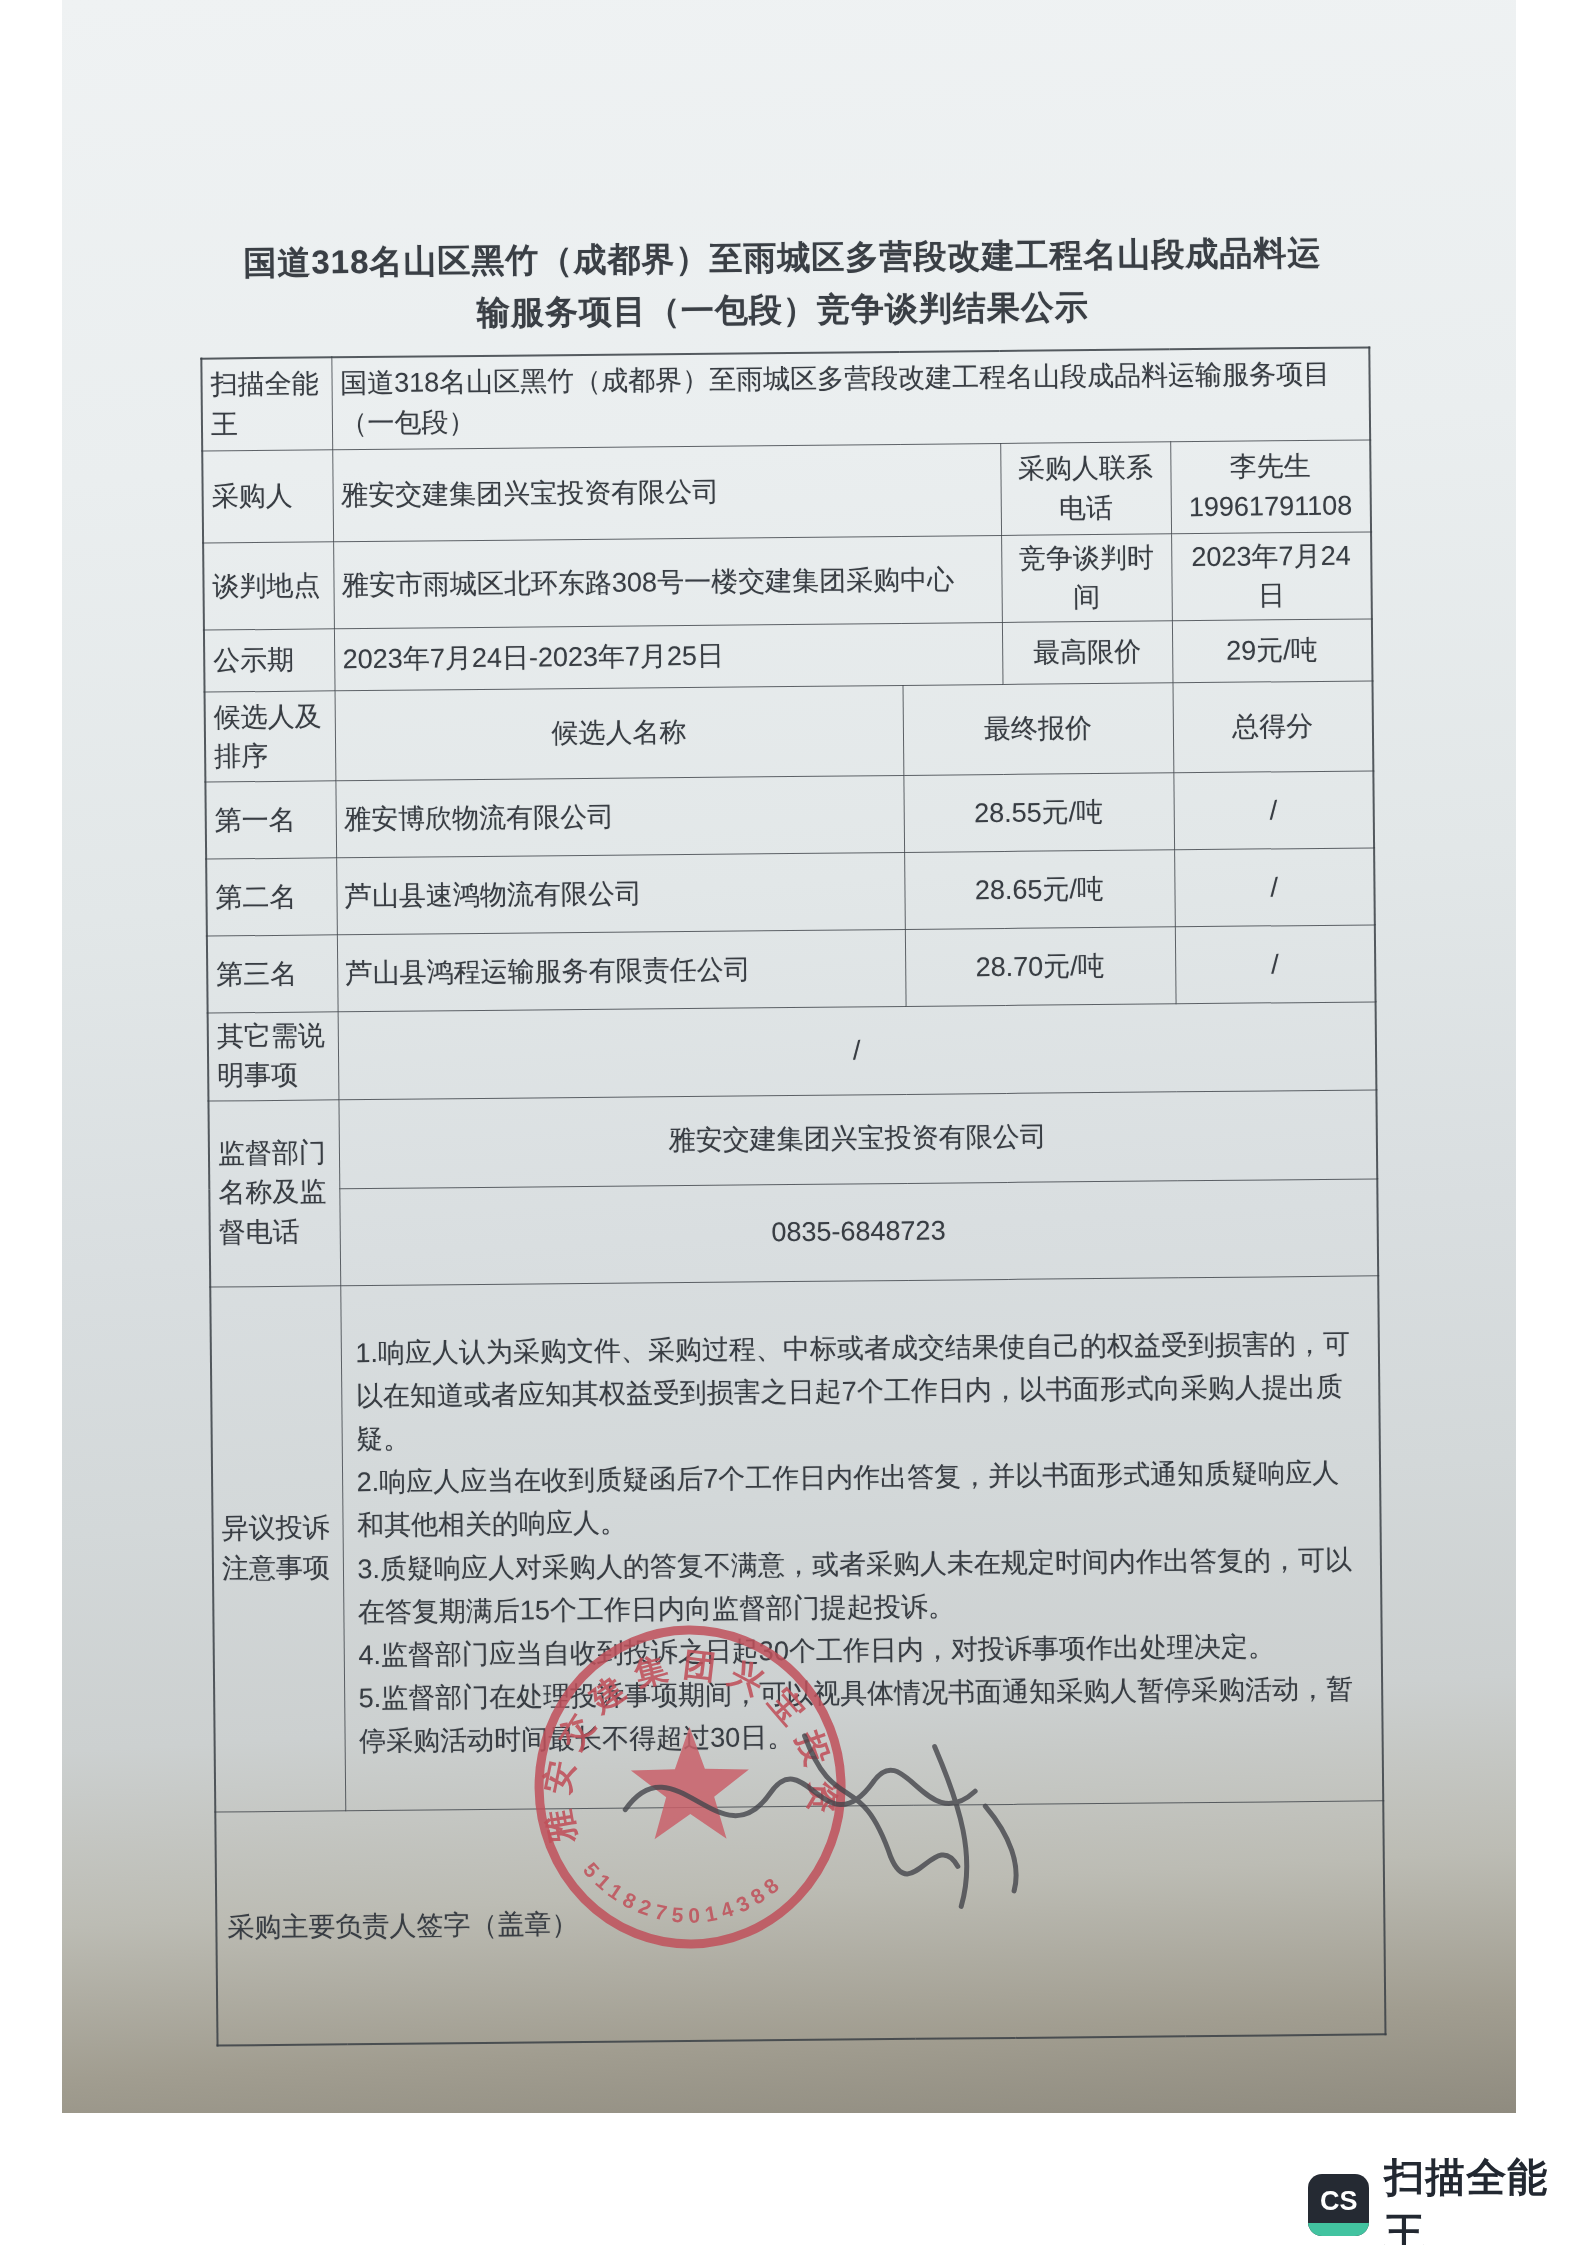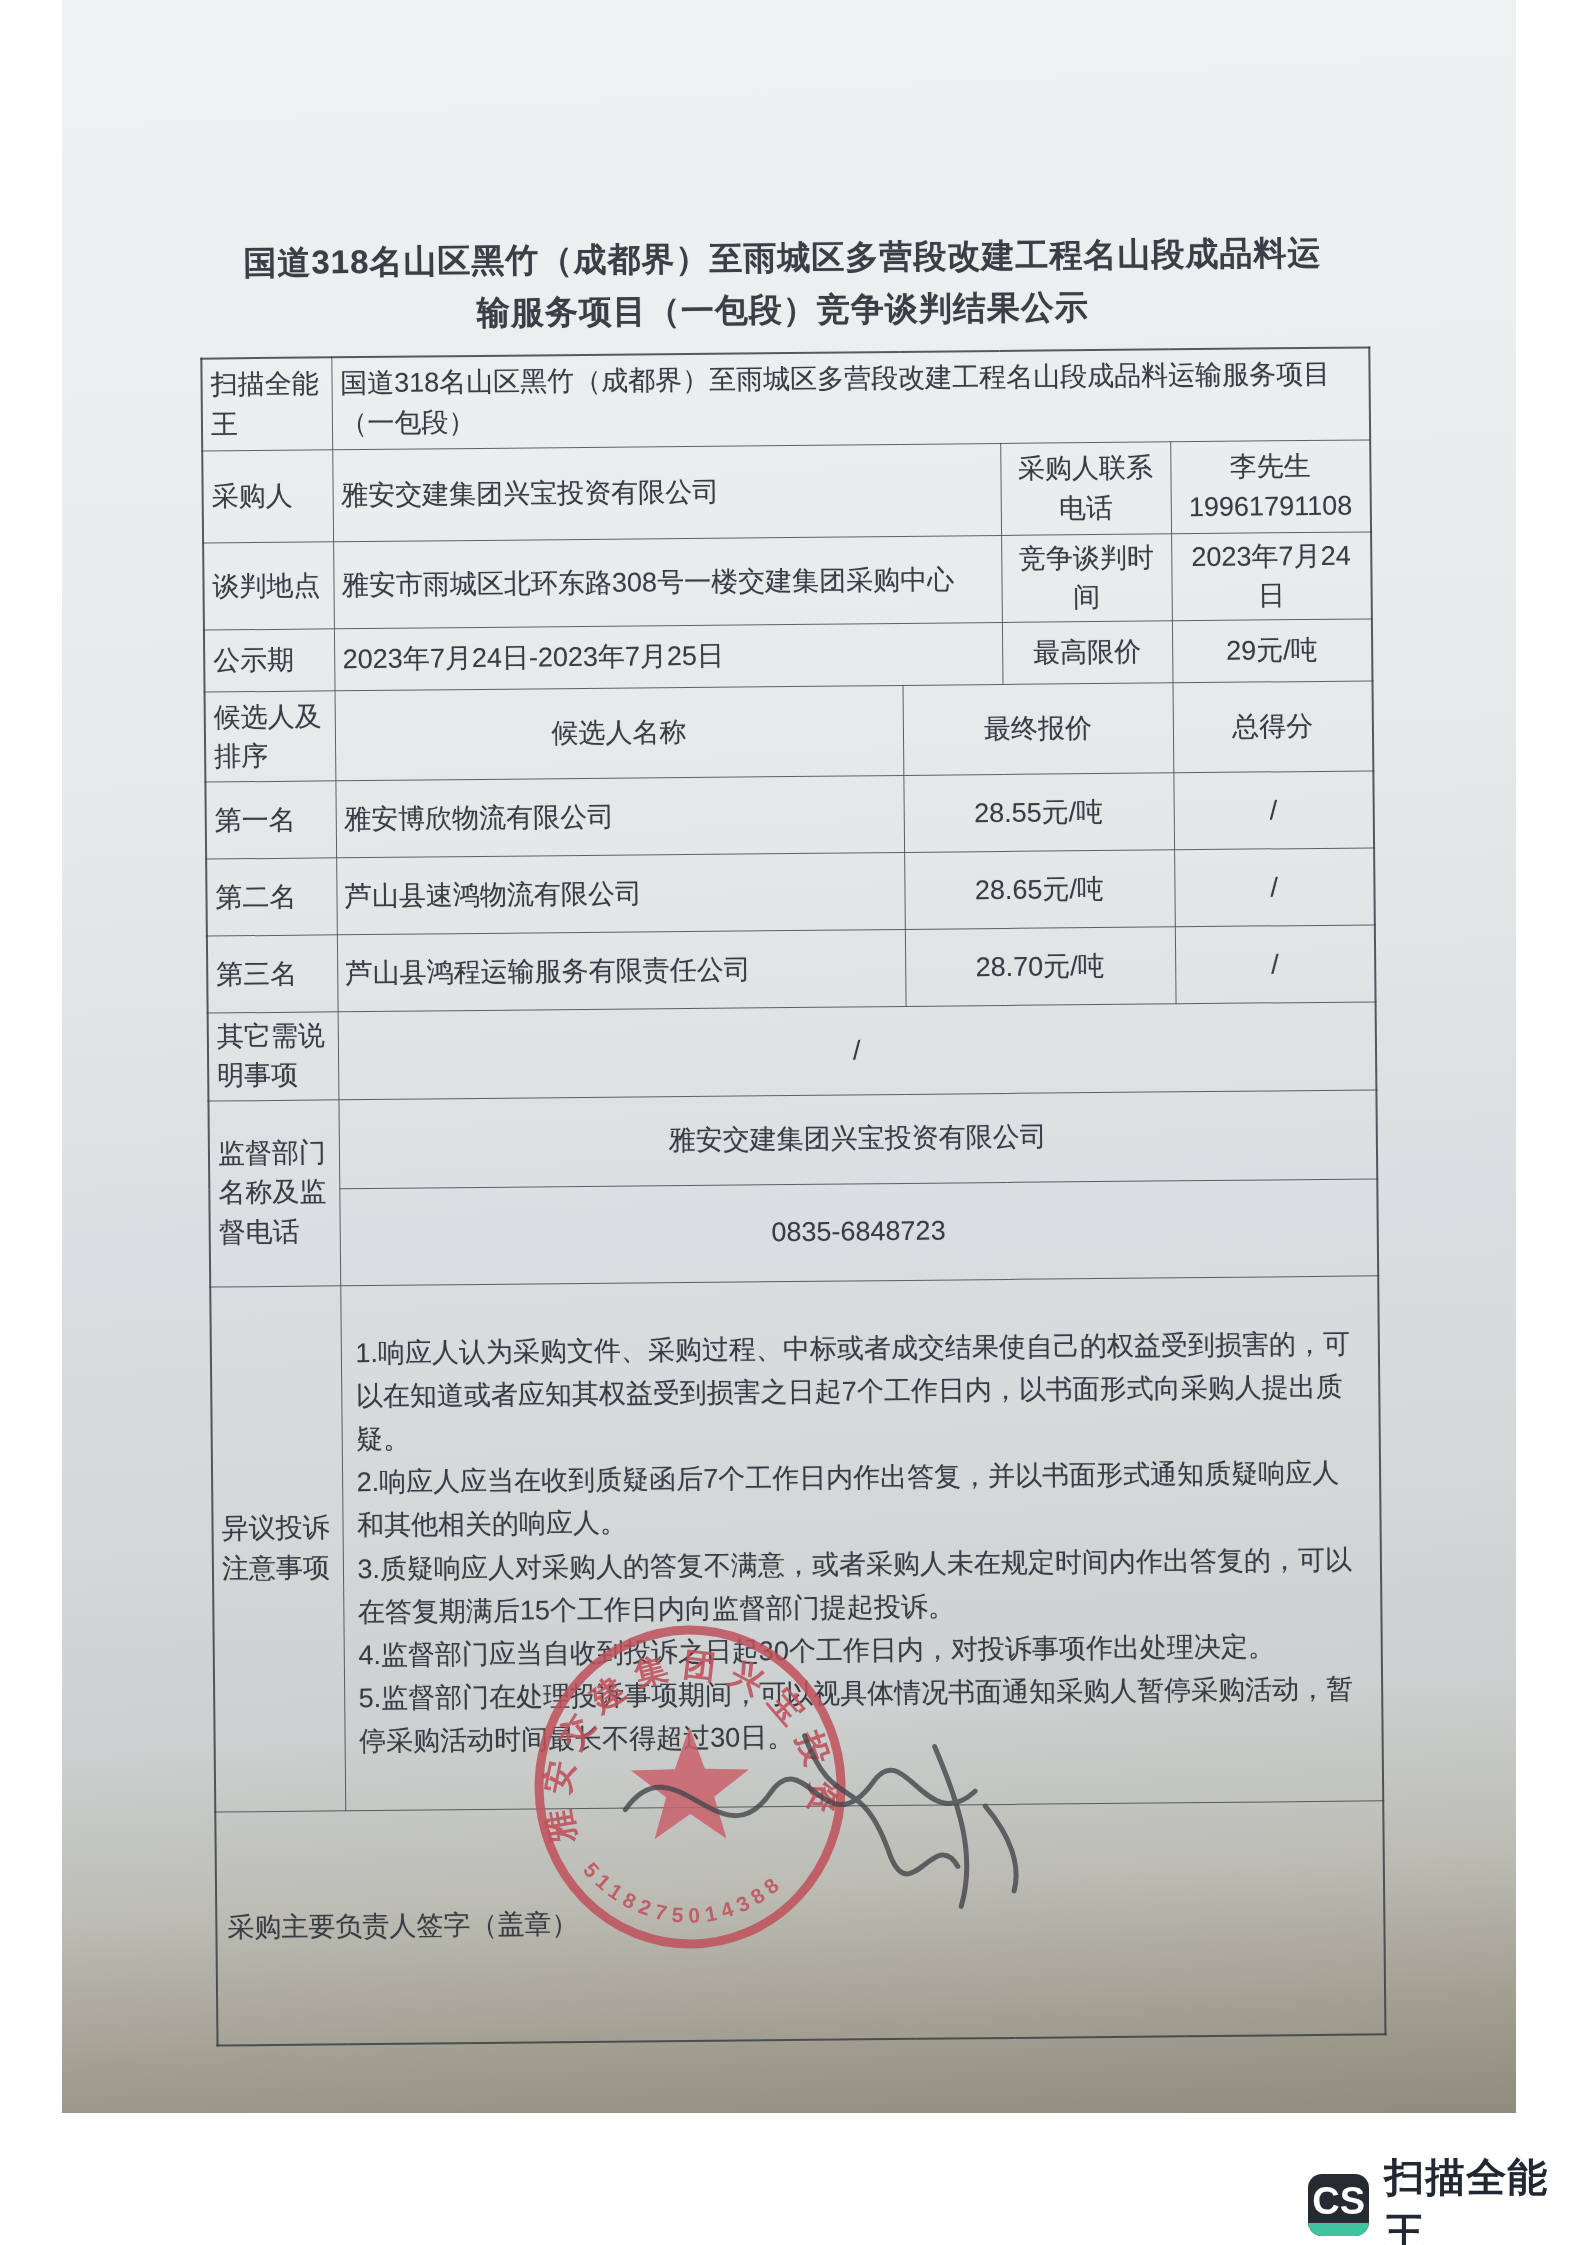--- a/index.html
+++ b/index.html
@@ -52,21 +52,21 @@
   .objection-cell{padding:14px 20px 14px 14px !important;line-height:1.6 !important;vertical-align:middle;}
   .sign-cell{padding-left:10px !important;}
   
   .stamp-wrap{position:absolute;left:498px;top:1608px;width:560px;height:352px;pointer-events:none;}
   
   .cs-footer{position:absolute;left:1308px;top:2150px;display:flex;align-items:center;gap:15px;}
   .cs-badge{
     width:62px;height:62px;border-radius:14px;position:relative;overflow:hidden;
     display:flex;align-items:center;justify-content:center;
   }
-  .cs-badge span{color:#ffffff;font-weight:bold;font-size:38px;letter-spacing:0;margin-top:-8px;}
+  .cs-badge span{color:#ffffff;font-weight:bold;font-size:27px;letter-spacing:0;margin-top:-8px;}
   .cs-badge .strip{position:absolute;left:0;bottom:0;width:100%;height:13px;}
   .cs-name{font-size:40px;font-weight:bold;color:#222831;letter-spacing:1px;}
 </style>
 </head>
 <body>
 
 <div class="photo"></div>
 
 <div class="doc-rotate">
 

